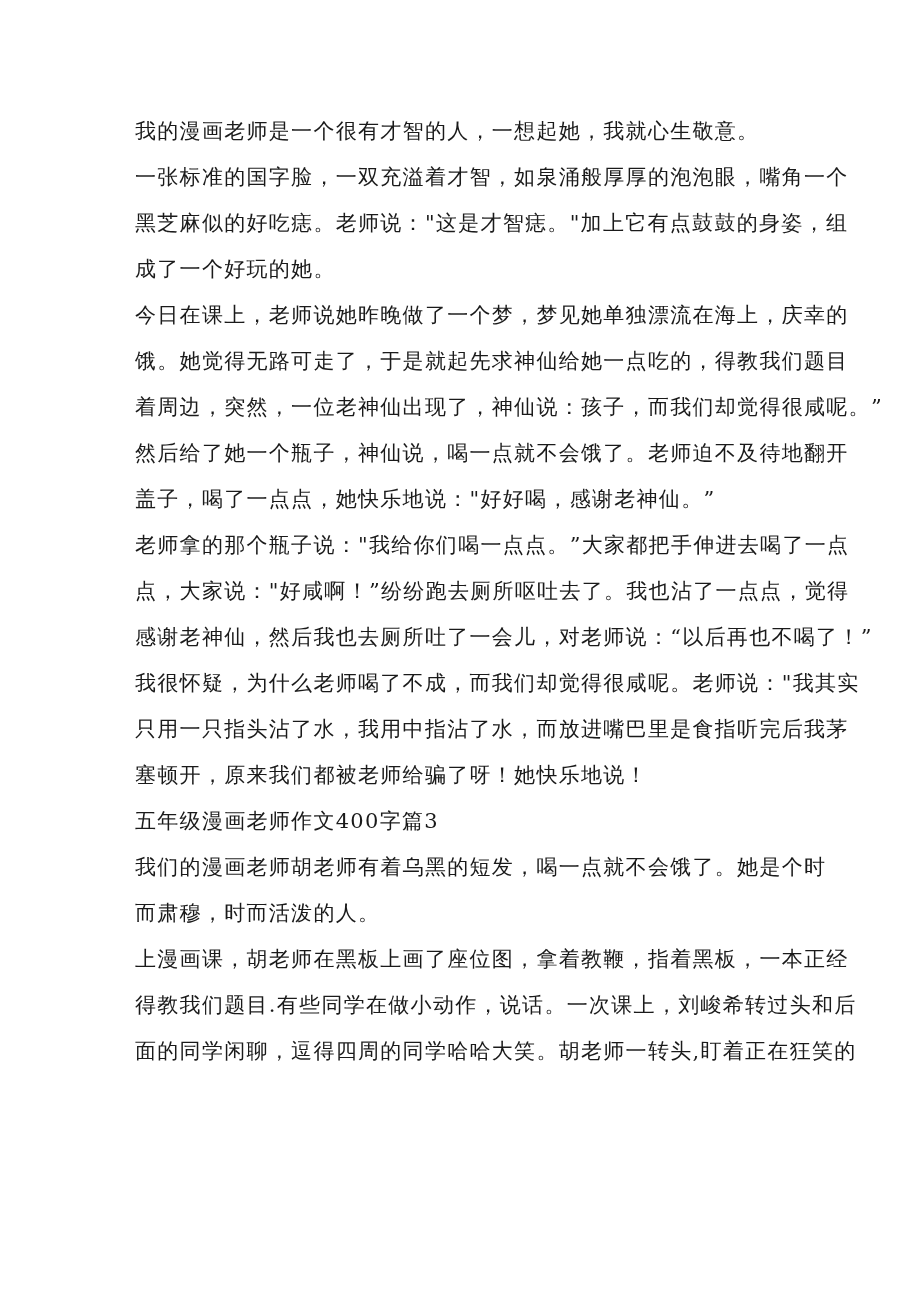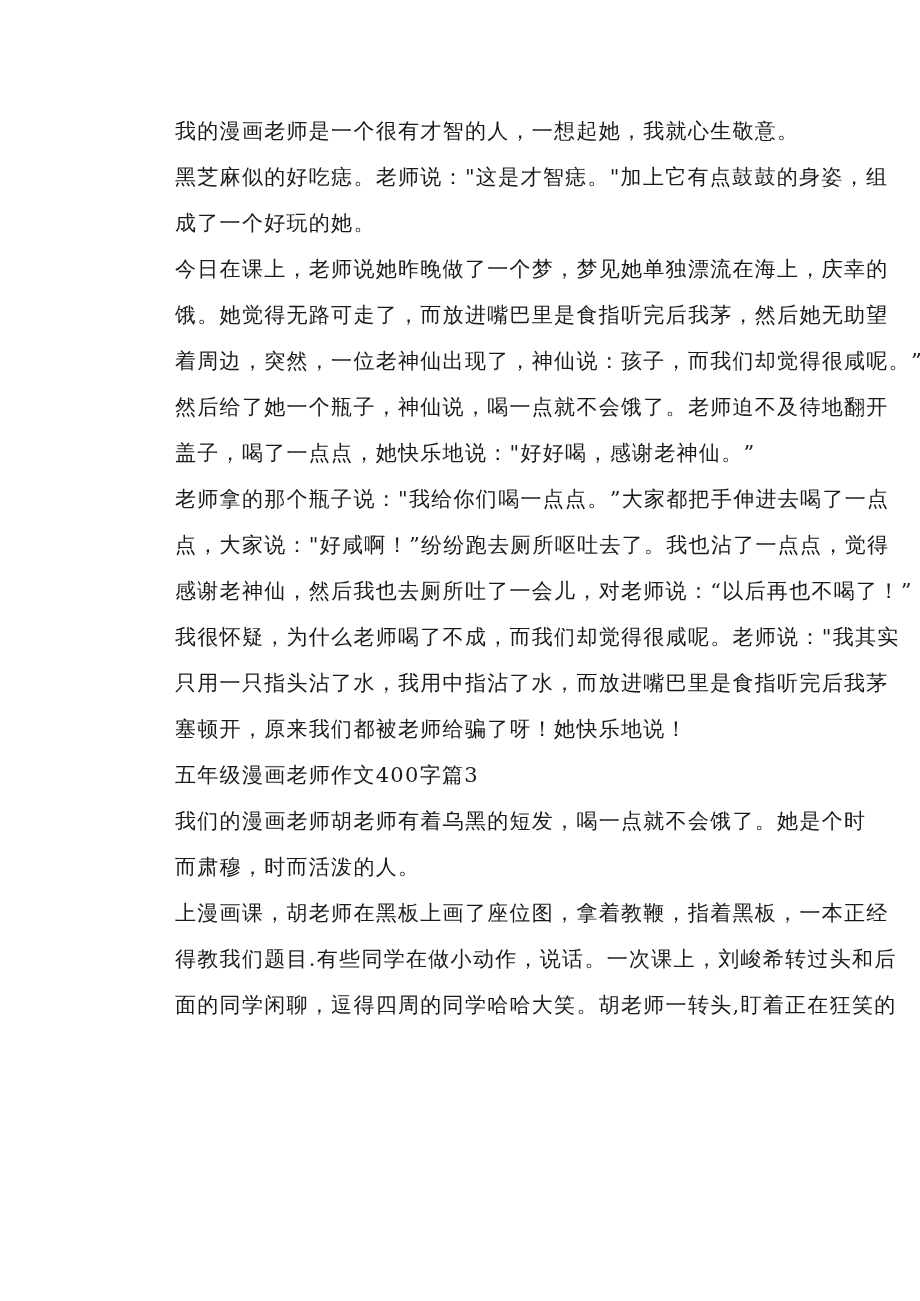--- a/index.html
+++ b/index.html
@@ -20,41 +20,41 @@
       left: 0; top: 0;
       width: 920px;
       height: 1301px;
       background: #ffffff;
     }
     .doc-body {
       position: absolute;
       left: 135px;
       top: 108px;
       width: 660px;
-      margin-left: 40px;
     }
     .line {
       display: block;
       height: 46px;
       line-height: 46px;
       font-size: 21px;
       white-space: nowrap;
       letter-spacing: 1.3px;
     }
   </style>
 </head>
 <body>
 
 <div class="page">
   <div class="doc-body">
     <span class="line">我的漫画老师是一个很有才智的人，一想起她，我就心生敬意。</span>
+    <span class="line">一张标准的国字脸，一双充溢着才智，如泉涌般厚厚的泡泡眼，嘴角一个</span>
     <span class="line">黑芝麻似的好吃痣。老师说："这是才智痣。"加上它有点鼓鼓的身姿，组</span>
     <span class="line">成了一个好玩的她。</span>
     <span class="line">今日在课上，老师说她昨晚做了一个梦，梦见她单独漂流在海上，庆幸的</span>
-    <span class="line">饿。她觉得无路可走了，而放进嘴巴里是食指听完后我茅，然后她无助望</span>
+    <span class="line">饿。她觉得无路可走了，于是就起先求神仙给她一点吃的，得教我们题目</span>
     <span class="line">着周边，突然，一位老神仙出现了，神仙说：孩子，而我们却觉得很咸呢。”</span>
     <span class="line">然后给了她一个瓶子，神仙说，喝一点就不会饿了。老师迫不及待地翻开</span>
     <span class="line">盖子，喝了一点点，她快乐地说："好好喝，感谢老神仙。”</span>
     <span class="line">老师拿的那个瓶子说："我给你们喝一点点。”大家都把手伸进去喝了一点</span>
     <span class="line">点，大家说："好咸啊！”纷纷跑去厕所呕吐去了。我也沾了一点点，觉得</span>
     <span class="line">感谢老神仙，然后我也去厕所吐了一会儿，对老师说：“以后再也不喝了！”</span>
     <span class="line">我很怀疑，为什么老师喝了不成，而我们却觉得很咸呢。老师说："我其实</span>
     <span class="line">只用一只指头沾了水，我用中指沾了水，而放进嘴巴里是食指听完后我茅</span>
     <span class="line">塞顿开，原来我们都被老师给骗了呀！她快乐地说！</span>
     <span class="line">五年级漫画老师作文400字篇3</span>

